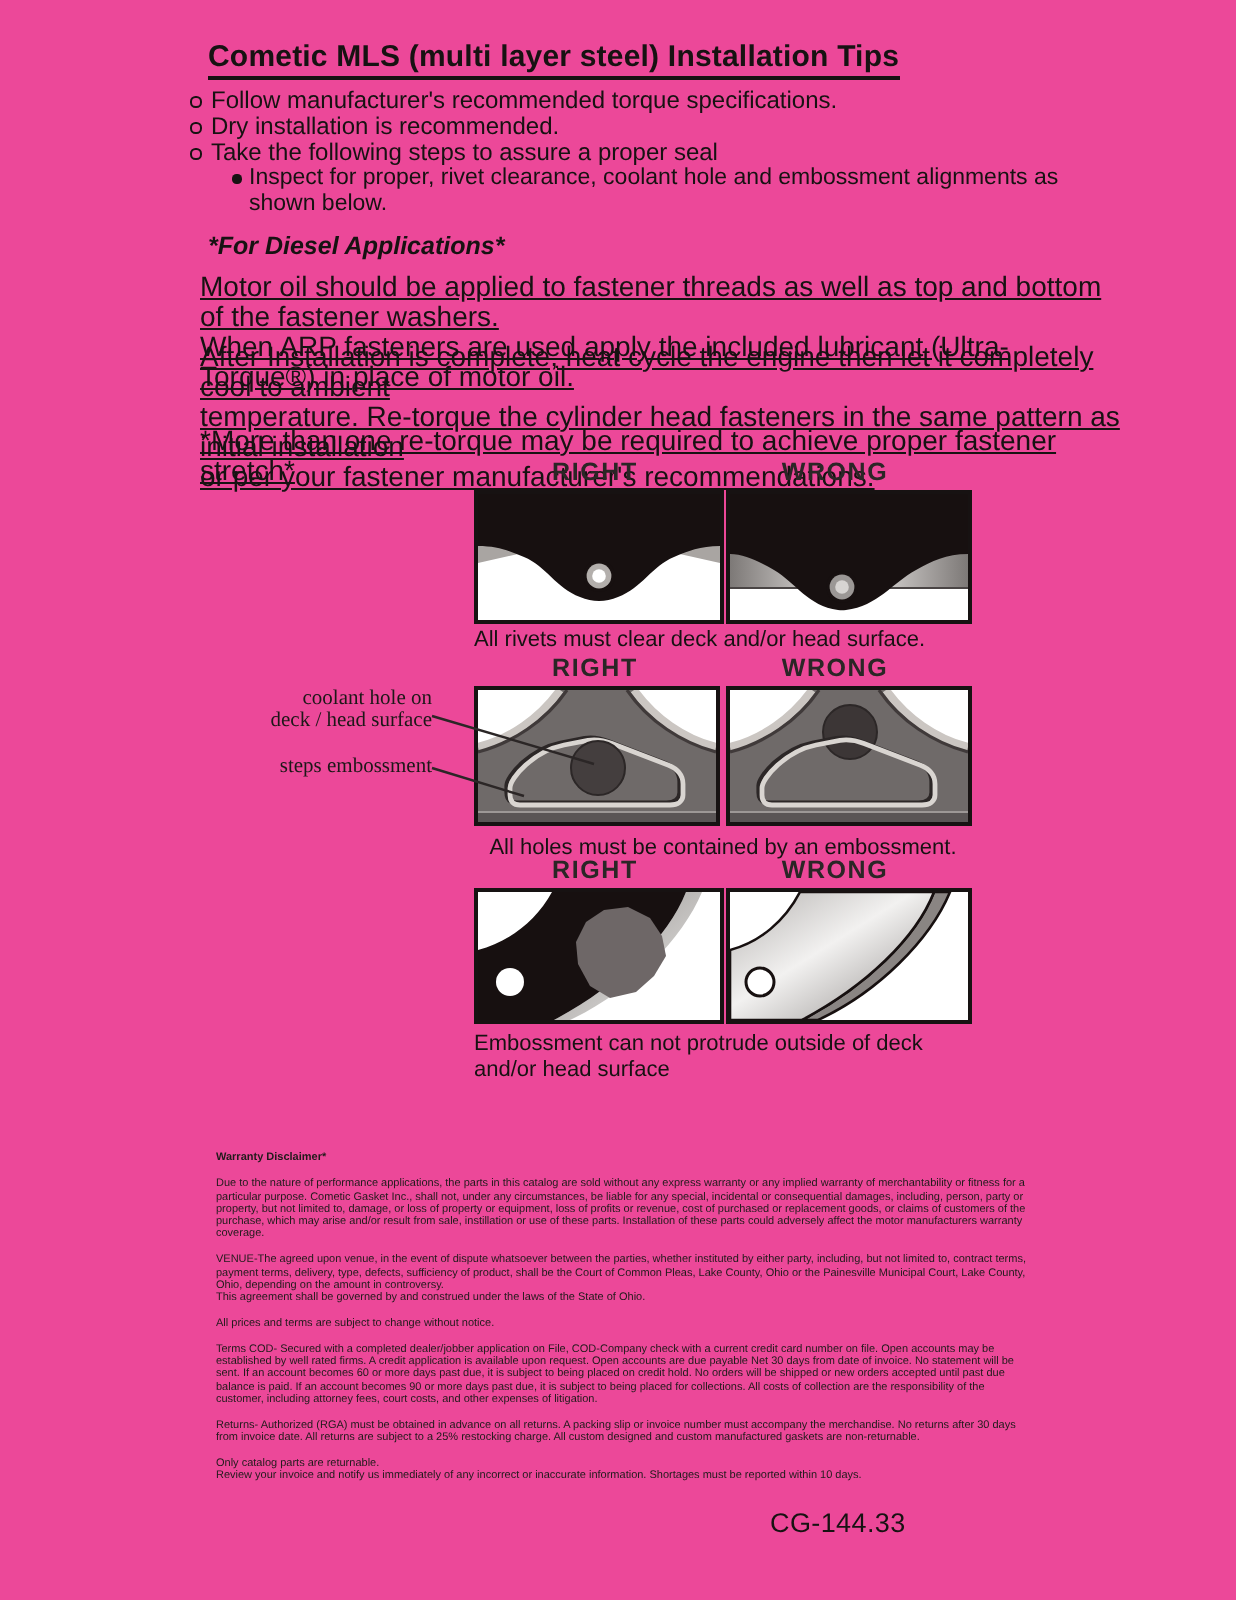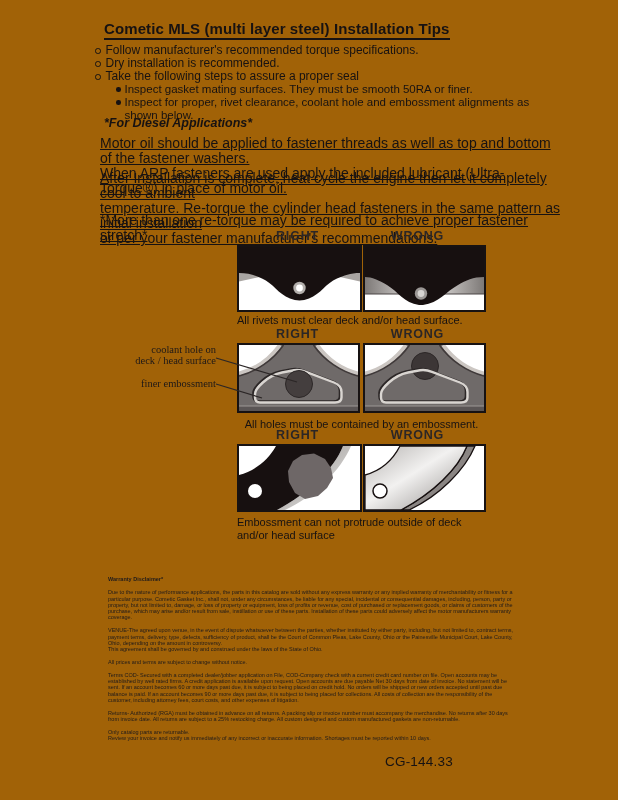--- a/index.html
+++ b/index.html
@@ -1,17 +1,17 @@
 <!DOCTYPE html>
 <html><head>
 <meta charset="utf-8">
 <style>
   html,body{margin:0;padding:0;background:#e8e8e8;}
   .page{
-    position:relative;width:618px;height:800px;background:#a16207;
+    position:relative;width:618px;height:800px;background:#ec4899;
     font-family:"Liberation Sans",sans-serif;color:#171212;overflow:hidden;
     margin:0 auto;
   }
   .abs{position:absolute;}
   
   .title{
     left:104px;top:20px;font-size:15px;font-weight:bold;
     border-bottom:2px solid #171212;padding-bottom:1px;letter-spacing:.1px;
   }
   
@@ -66,24 +66,20 @@
       <span class="o-marker"></span>
       <span>Dry installation is recommended.</span>
     </div>
     <div class="row">
       <span class="o-marker"></span>
       <span>Take the following steps to assure a proper seal</span>
     </div>
   </div>
 
   <div class="abs subtips">
-    <div class="row">
-      <span class="b-marker"></span>
-      <span>Inspect gasket mating surfaces.  They must be smooth 50RA or finer.</span>
-    </div>
     <div class="row">
       <span class="b-marker"></span>
       <span>Inspect for proper, rivet clearance, coolant hole and embossment alignments as shown below.</span>
     </div>
   </div>
 
   <div class="abs diesel-h">*For Diesel Applications*</div>
   <div class="abs para p1">Motor oil should be applied to fastener threads as well as top and bottom of the fastener washers.
 When ARP fasteners are used apply the included lubricant (Ultra-Torque®) in place of motor oil.</div>
   <div class="abs para p2">After Installation is complete, heat cycle the engine then let it completely cool to ambient
@@ -166,21 +162,21 @@
           <path d="M74.5,0 C85,15.5 102,26.5 119,31" fill="none" stroke="#403a3a" stroke-width="1.6"></path>
           <circle cx="60" cy="21" r="13.5" fill="#3c3636" stroke="#2c2727" stroke-width="1"></circle>
           <path d="M96,57.5 L21,57.5 C17.5,57.5 16,55.5 16,52.5 L16,49 C16,44 28,30.5 43,27.5 L55,25.2 C59,24.6 63,25.2 67,26.8 L95,37.5 C100,39.5 102.5,43 102.5,47 L102.5,52.5 C102.5,55.5 100,57.5 96,57.5 Z" fill="none" stroke="#2c2727" stroke-width="2" transform="translate(-1.8,-1.2)"></path>
           <path d="M96,57.5 L21,57.5 C17.5,57.5 16,55.5 16,52.5 L16,49 C16,44 28,30.5 43,27.5 L55,25.2 C59,24.6 63,25.2 67,26.8 L95,37.5 C100,39.5 102.5,43 102.5,47 L102.5,52.5 C102.5,55.5 100,57.5 96,57.5 Z" fill="none" stroke="#d9d5d1" stroke-width="2.4"></path>
         </svg>
       </div>
     </div>
   </div>
   <div class="abs ann ann1">coolant hole on
 deck / head surface</div>
-  <div class="abs ann ann2">finer embossment</div>
+  <div class="abs ann ann2">steps embossment</div>
   <svg class="abs leader" width="190" height="70" viewBox="0 0 190 70">
     <line x1="90" y1="19" x2="171" y2="43" stroke="#2b2626" stroke-width="1.2"></line>
     <line x1="90" y1="45" x2="136" y2="59" stroke="#2b2626" stroke-width="1.2"></line>
   </svg>
   <div class="abs caption cap2">All holes must be contained by an embossment.</div>
 
   <div class="diagram-row" style="top:428px;">
     <div class="label-row">
       <span class="lbl-l">RIGHT</span>
       <span class="lbl-r">WRONG</span>

